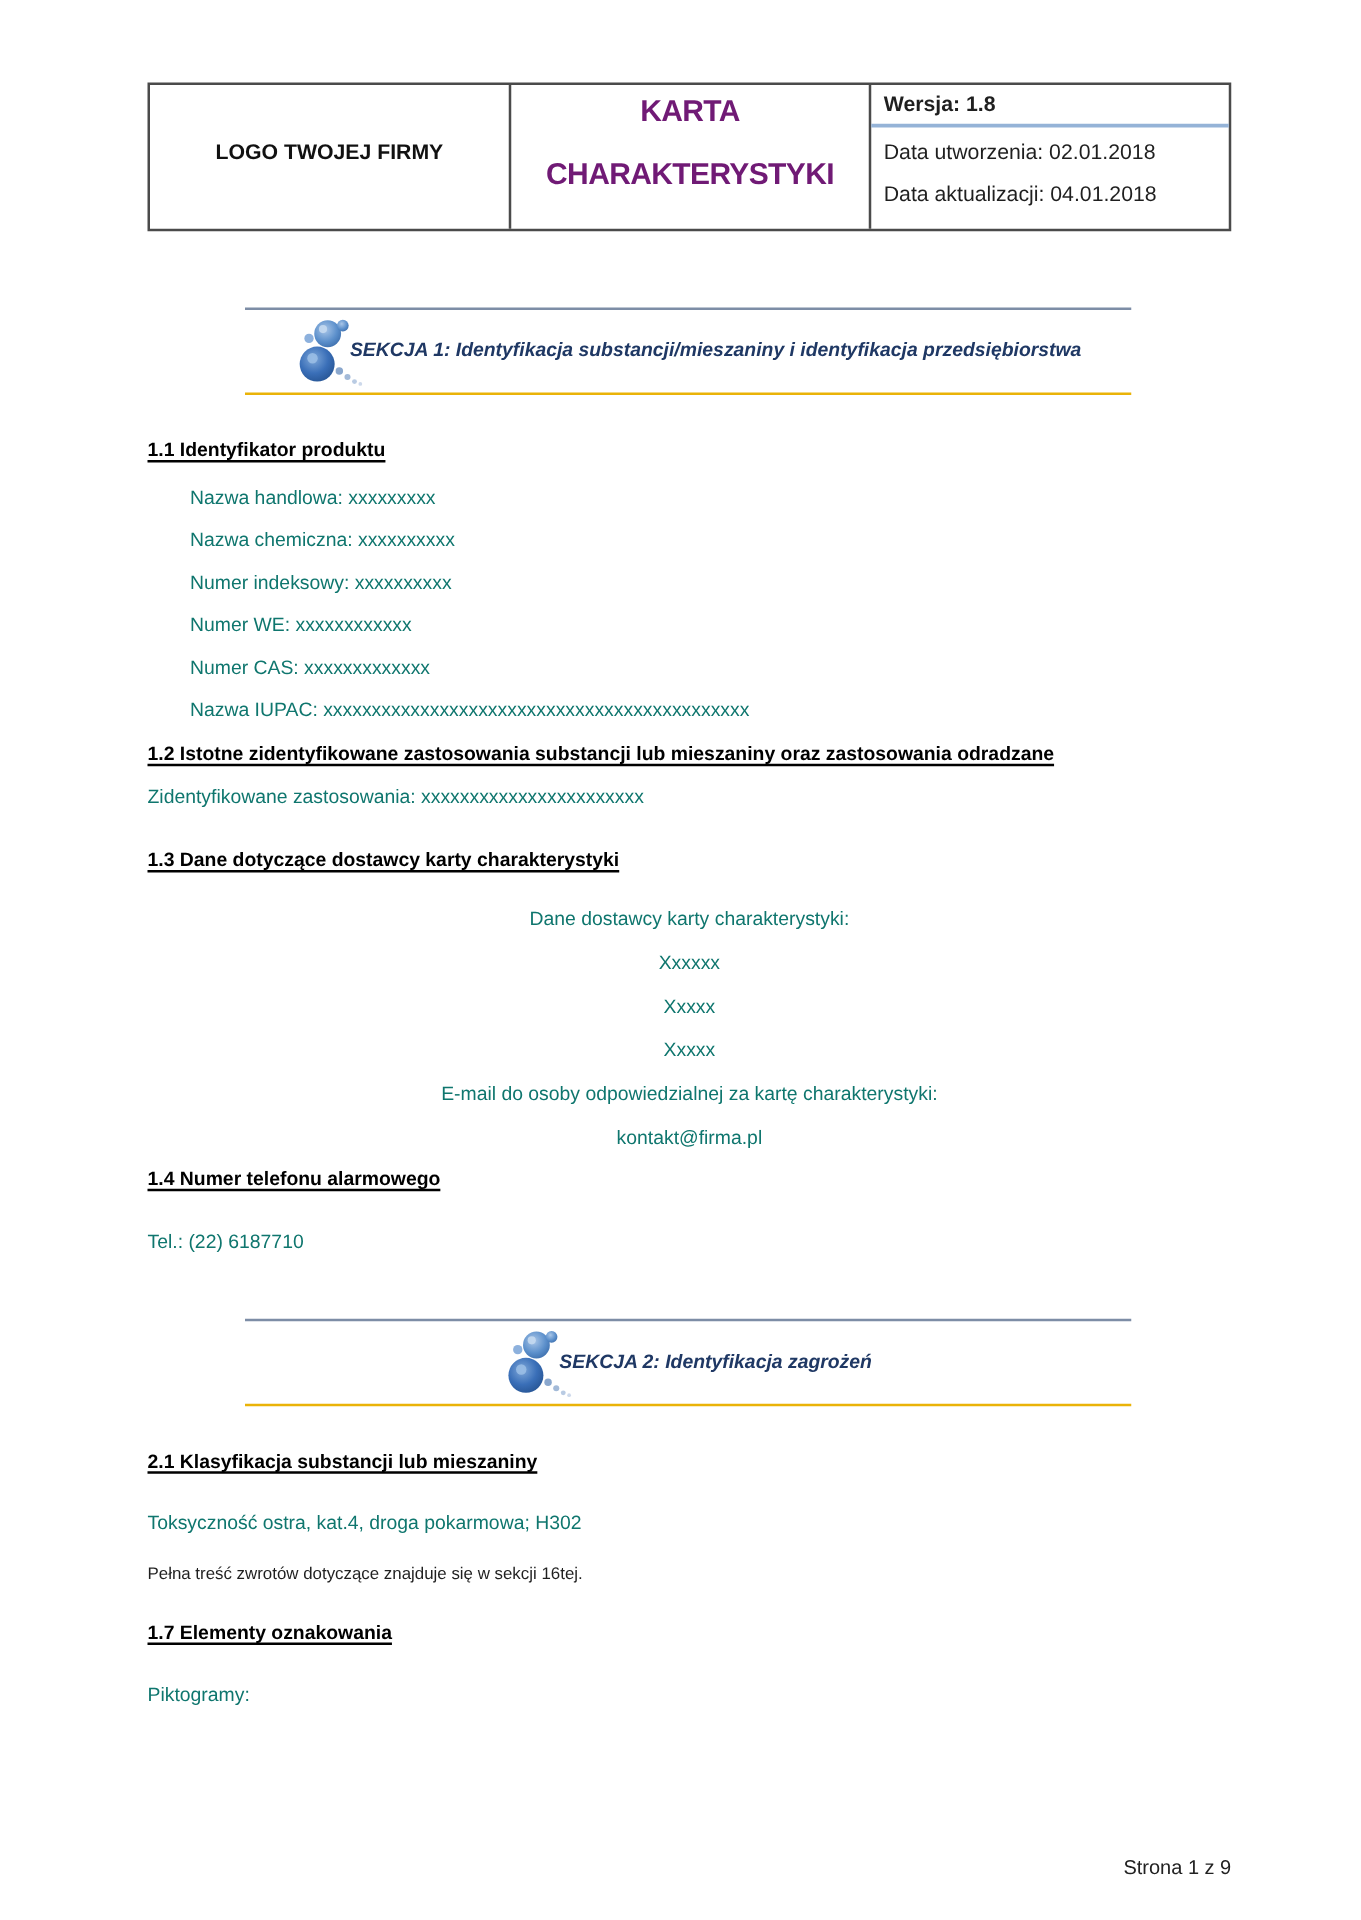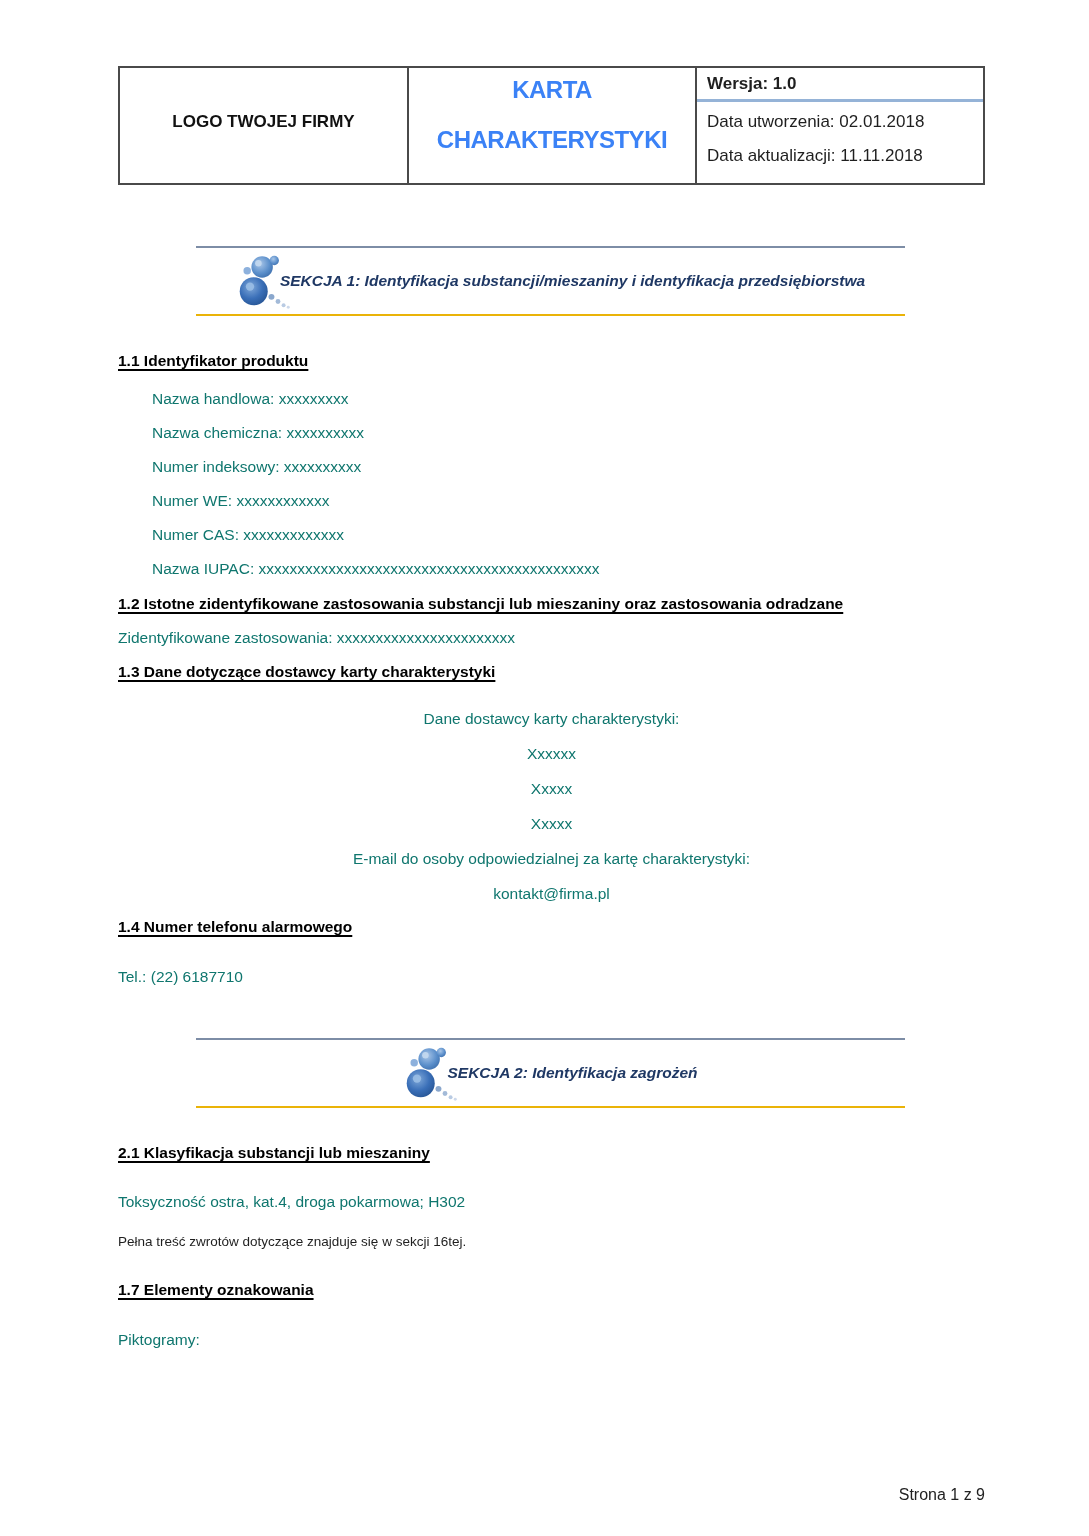--- a/index.html
+++ b/index.html
@@ -27,21 +27,21 @@
   .hdr-cell:first-child { border-left:none; }
   .hdr-logo {
     width:287px;
     display:flex; justify-content:center;
     padding-top:44px;
     font-weight:bold; font-size:17px; color:#111;
   }
   .hdr-title {
     width:288px;
     text-align:center;
-    font-weight:bold; font-size:24px; color:#3b82f6;
+    font-weight:bold; font-size:24px; color:#701a75;
     padding-top:8px;
     letter-spacing:-0.5px;
   }
   .hdr-title .t2 { margin-top:22px; }
   .hdr-meta { flex:1; font-size:17px; }
   .hdr-version {
     font-weight:bold;
     padding:6px 10px 5px 10px;
     border-bottom:3px solid #95b3d7;
   }
@@ -79,21 +79,21 @@
   .body-line { font-size:15.5px; line-height:20px; color:#0f766e; }
   .indent { margin-left:34px; }
   .centered { text-align:center; }
   .small-note { font-size:13.5px; line-height:18px; color:#1f1f1f; }
   .mt14 { margin-top:14px; }
   .mt15 { margin-top:15px; }
   .mt18 { margin-top:18px; }
   .mt27 { margin-top:27px; }
   .mt29 { margin-top:29px; }
   .mt30 { margin-top:30px; }
-  .mt31 { margin-top:14px; }
+  .mt31 { margin-top:31px; }
   .mt32 { margin-top:32px; }
   .mt21 { margin-top:21px; }
   .mt35 { margin-top:35px; }
   .mt13 { margin-top:13px; }
 
   .footer {
     position:absolute;
     right:104px; top:1486px;
     font-size:16px; color:#222;
   }
@@ -133,23 +133,23 @@
 
     <div class="hdr">
       <div class="hdr-cell hdr-logo">
         <span>LOGO TWOJEJ FIRMY</span>
       </div>
       <div class="hdr-cell hdr-title">
         <div class="t1">KARTA</div>
         <div class="t2">CHARAKTERYSTYKI</div>
       </div>
       <div class="hdr-cell hdr-meta">
-        <div class="hdr-version">Wersja: 1.0</div>
+        <div class="hdr-version">Wersja: 1.8</div>
         <div class="hdr-date">Data utworzenia: 02.01.2018</div>
-        <div class="hdr-date second">Data aktualizacji: 11.11.2018</div>
+        <div class="hdr-date second">Data aktualizacji: 04.01.2018</div>
       </div>
     </div>
 
     <div class="band band-s1">
       <div class="band-inner">
         <svg class="bubbles" viewBox="0 0 60 62">
           <use href="#bubbles-glyph"></use>
         </svg>
         <span class="band-title">SEKCJA 1: Identyfikacja substancji/mieszaniny i identyfikacja przedsiębiorstwa</span>
       </div>

